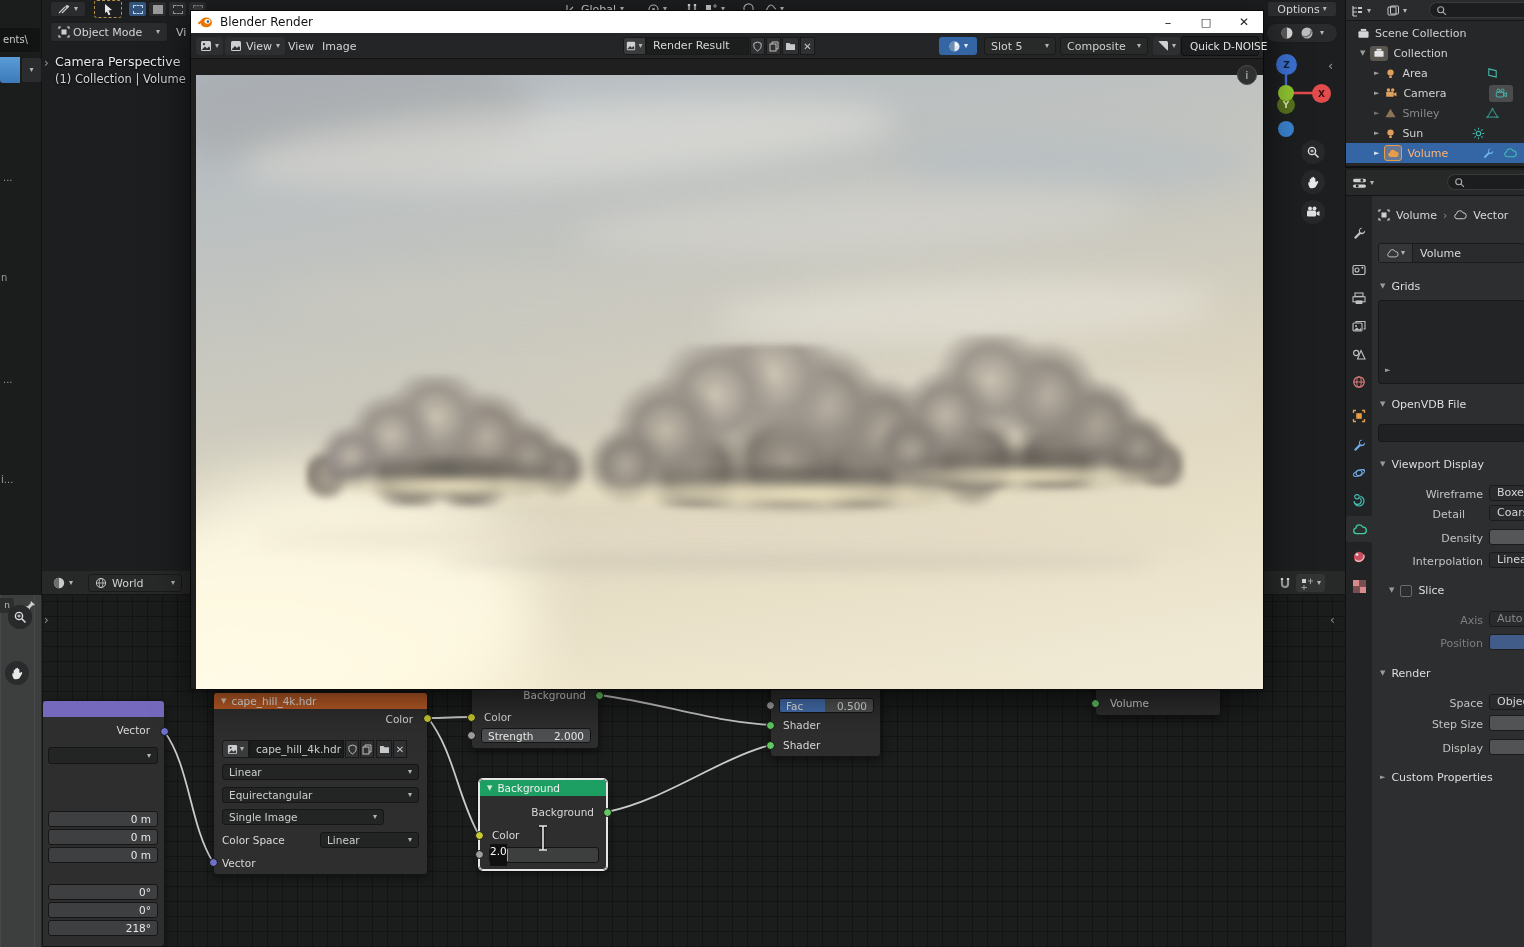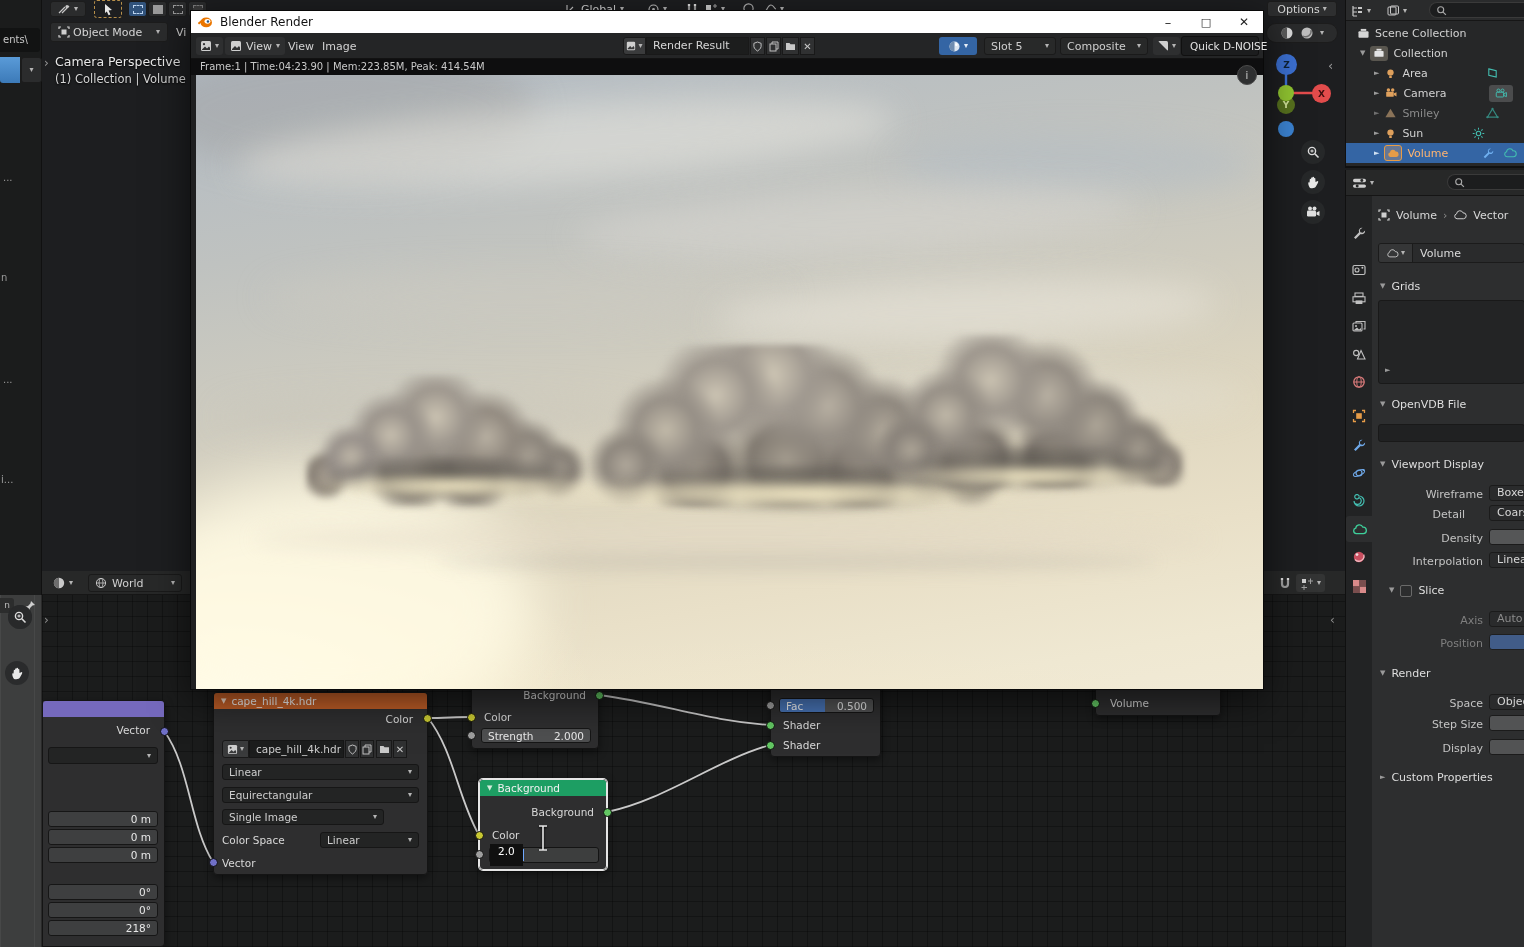--- a/index.html
+++ b/index.html
@@ -333,21 +333,21 @@
     <div class="sock" style="left:425px;top:160px;background:#9e9e9e"></div>
 
     <div class="node" style="left:437px;top:208px;width:128px;height:91px;border:1px solid #e6e6e6;box-shadow:0 0 0 1px #e6e6e6,0 3px 8px rgba(0,0,0,.5)">
       <div class="nhead" style="background:#1d9e63">
         <span class="tri" style="color:#d2ead9">▼</span>
         <span>Background</span>
       </div>
       <div class="nlabel" style="right:12px;top:26px">Background</div>
       <div class="nlabel" style="left:12px;top:49px">Color</div>
       <div class="abs" style="left:9px;top:67px;width:110px;height:16px;background:#3d3e3e;border:1px solid #141414;border-radius:3px;display:flex;align-items:center">
-        <span style="background:#101010;color:#fff;height:22px;line-height:14px;padding:0 8px;font-size:10.5px">2.0</span>
+        <span style="background:#101010;color:#fff;height:22px;line-height:14px;padding:0 0;font-size:10.5px">2.0</span>
         <span style="width:1px;height:12px;background:#6fa8ff"></span>
       </div>
     </div>
     <div class="sock" style="left:561px;top:237px;background:#63c763"></div>
     <div class="sock" style="left:433px;top:260px;background:#c8c832"></div>
     <div class="sock" style="left:433px;top:279px;background:#9e9e9e"></div>
 
     <svg class="abs" width="14" height="26" style="left:494px;top:254px;z-index:9">
       <path d="M3 1 H11 M3 25 H11 M7 1 V25" stroke="#e8e8e8" stroke-width="1.6" fill="none" style="filter:drop-shadow(0 1px 1px #000)"></path>
     </svg>
@@ -503,21 +503,20 @@
             <rect x="3" y="3" width="5" height="5" rx="1" fill="#1c1d1e"></rect>
           </svg>
         <span style="color:#e2e2e2;font-size:10.5px;white-space:nowrap">Quick D-NOISE</span>
         <svg width="12" height="11" viewBox="0 0 13 12">
             <rect x="1" y="1" width="11" height="8" rx="1" fill="none" stroke="#bdbdbd" stroke-width="1.2"></rect>
             <line x1="4" y1="11" x2="9" y2="11" stroke="#bdbdbd" stroke-width="1.2"></line>
           </svg>
       </div>
     </div>
 
-    <div class="abs txt" style="left:0;top:48px;width:1072px;height:16px;background:#0e0e0f;color:#c9c9c9;font-size:10px;line-height:16px;padding-left:9px">Frame:1 | Time:04:23.90 | Mem:223.85M, Peak: 414.54M</div>
 
     <div class="abs" style="left:5px;top:64px;width:1067px;height:614px;overflow:hidden;background:
       radial-gradient(ellipse 55% 45% at 3% 100%, rgba(255,253,238,.98), rgba(255,247,218,.75) 28%, rgba(255,243,206,0) 62%),
       radial-gradient(ellipse 95% 42% at 50% 118%, rgba(243,231,201,.9), rgba(243,231,201,0) 62%),
       linear-gradient(170deg,#b2bbc4 0%,#bfc2c0 24%,#cfccbf 45%,#dfd7c0 63%,#e9e0c8 78%,#efe8d2 92%,#f1ead6 100%)">
 
       <div class="streak" style="left:-40px;top:-30px;width:380px;height:130px;background:rgba(148,147,142,.32)"></div>
       <div class="streak" style="left:40px;top:30px;width:660px;height:76px;background:rgba(235,233,226,.5);transform:rotate(-4deg)"></div>
       <div class="streak" style="left:700px;top:60px;width:360px;height:60px;background:rgba(173,185,197,.4)"></div>
       <div class="streak" style="left:380px;top:115px;width:560px;height:64px;background:rgba(220,218,212,.45);transform:rotate(-3deg)"></div>

